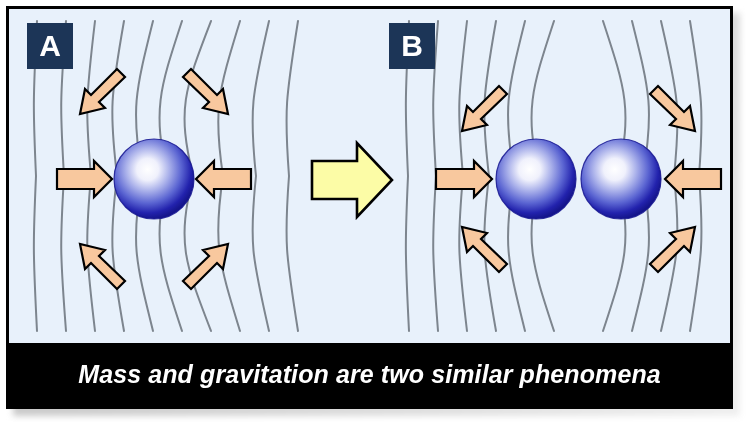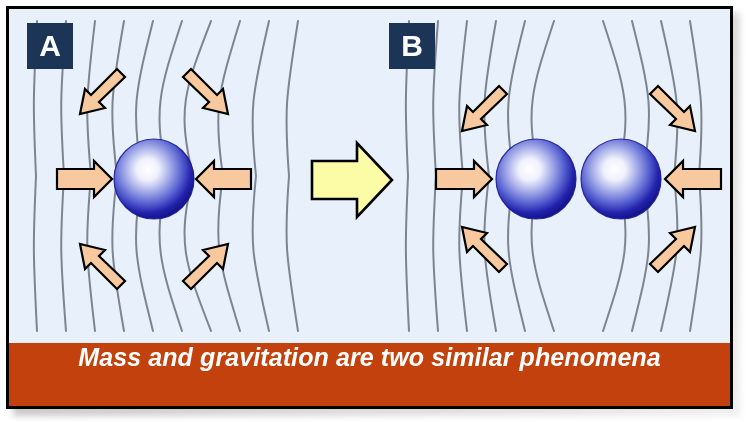--- a/index.html
+++ b/index.html
@@ -79,23 +79,23 @@
   .badge-a { left: 18px; top: 14px; }
   .badge-b { left: 380px; top: 14px; }
 
   
   .caption-bar {
     position: absolute;
     left: 0;
     right: 0;
     bottom: 0;
     height: 63px;
-    background: #c2410c;
+    background: #000000;
     display: flex;
-    align-items: flex-start;
+    align-items: center;
     justify-content: center;
   }
   .caption-text {
     color: #ffffff;
     font-size: 25px;
     font-weight: bold;
     font-style: italic;
     font-family: "Liberation Sans", sans-serif;
     letter-spacing: 0.1px;
     white-space: nowrap;

